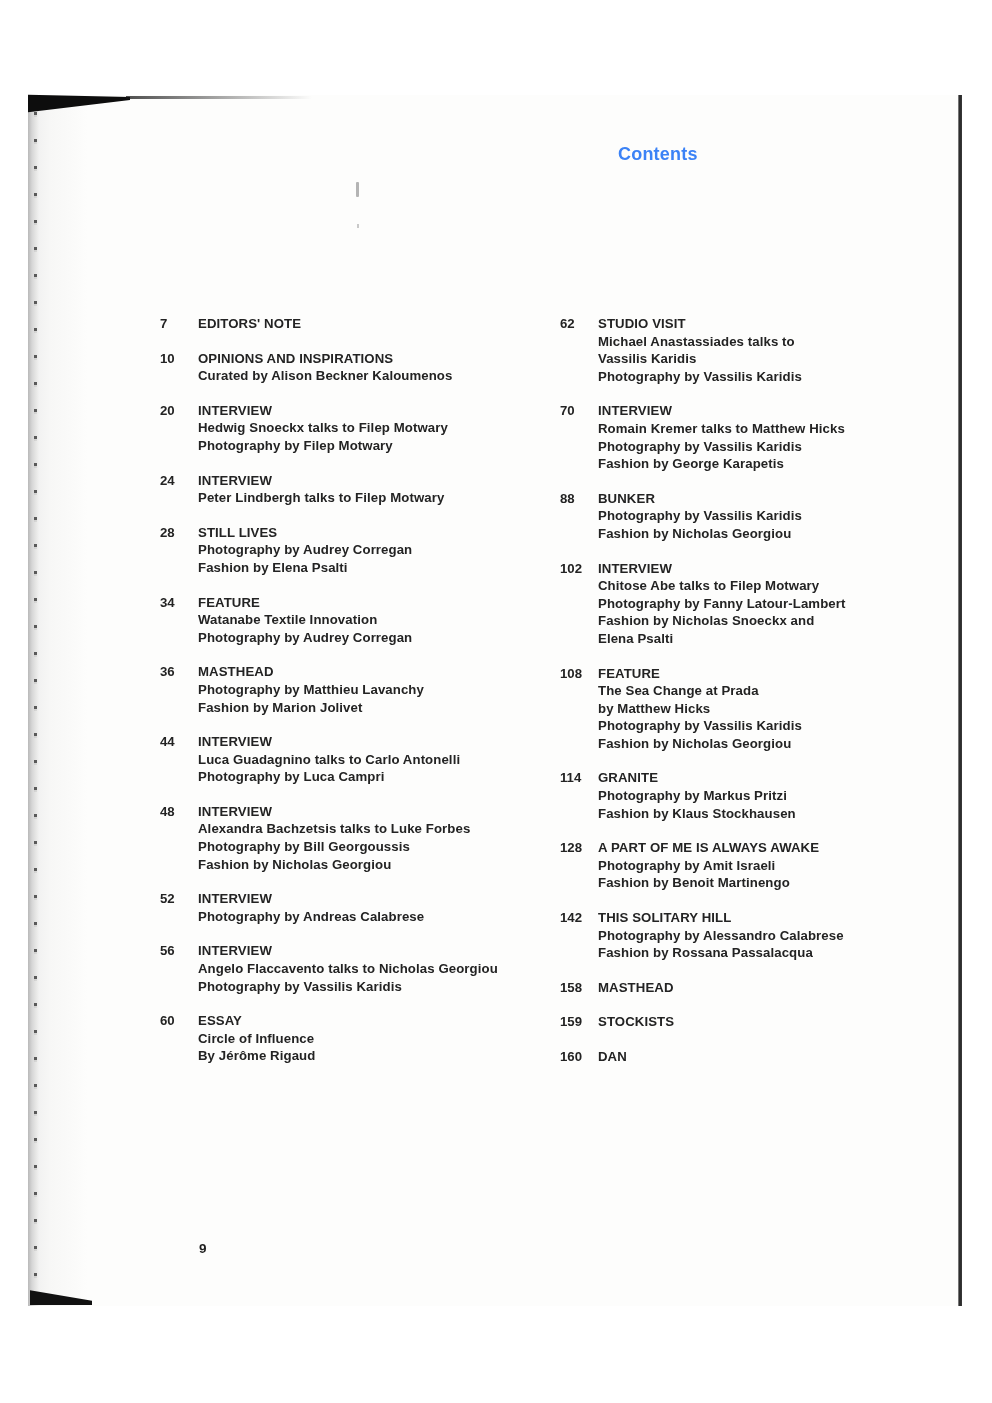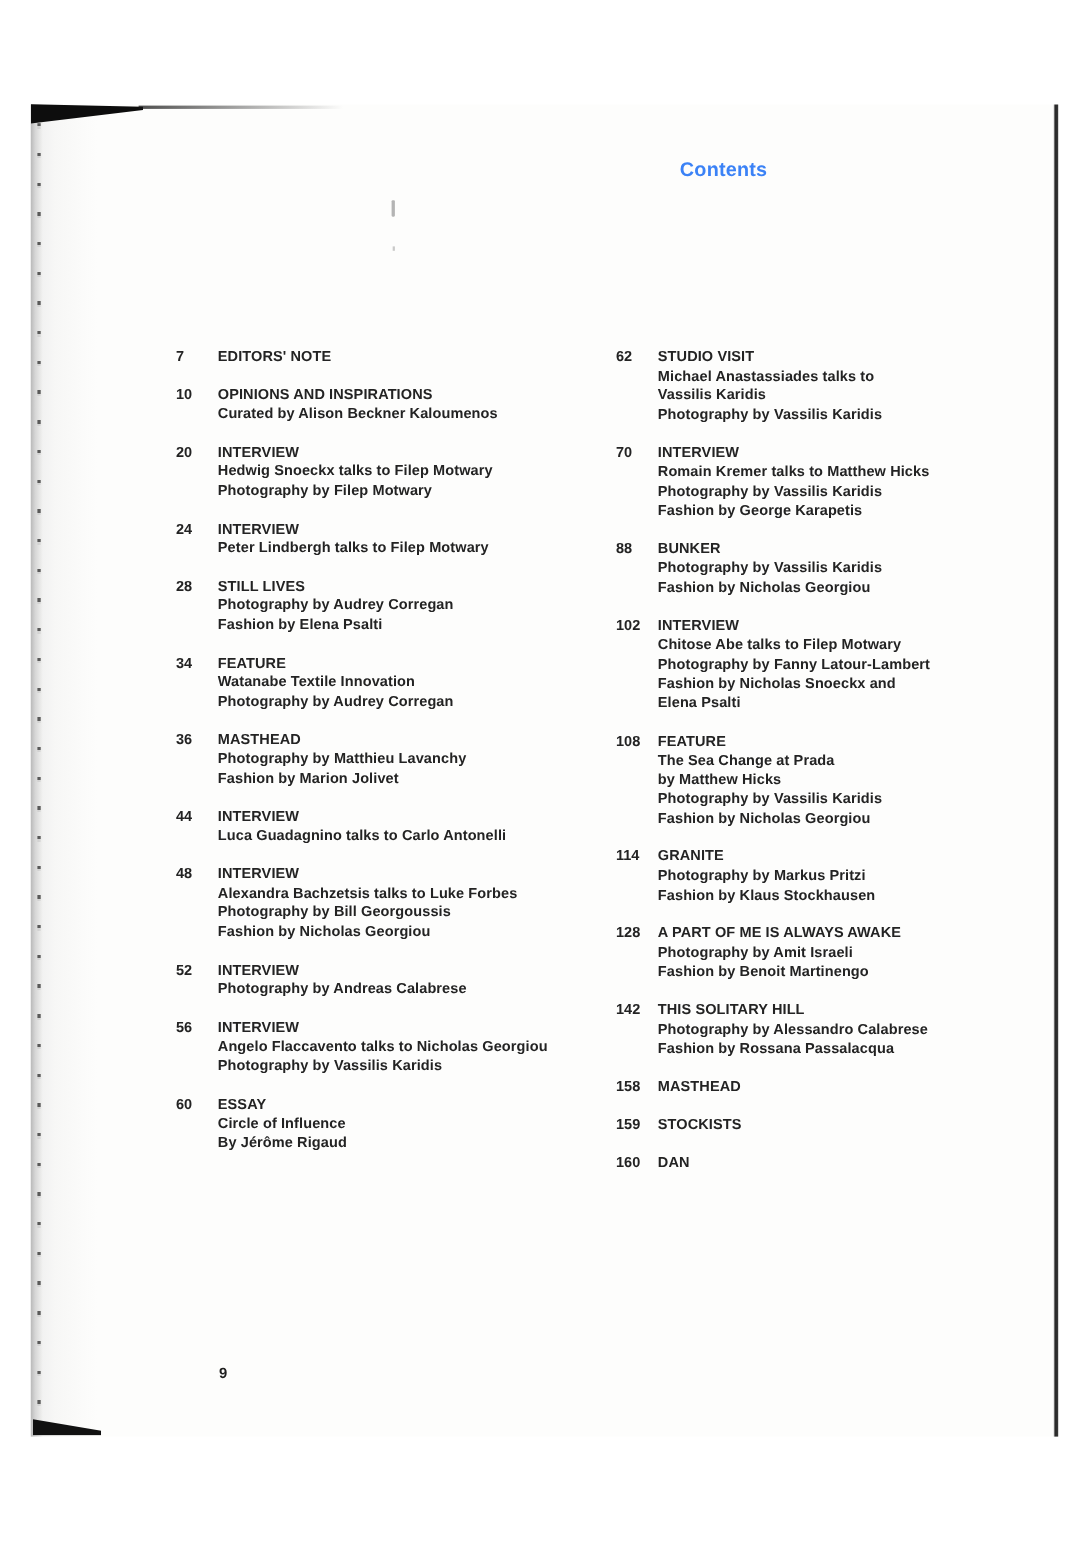--- a/index.html
+++ b/index.html
@@ -135,20 +135,21 @@
         <div class="line">MASTHEAD</div>
         <div class="line">Photography by Matthieu Lavanchy</div>
         <div class="line">Fashion by Marion Jolivet</div>
       </div>
     </div>
     <div class="entry">
       <div class="num">44</div>
       <div class="lines">
         <div class="line">INTERVIEW</div>
         <div class="line">Luca Guadagnino talks to Carlo Antonelli</div>
+        <div class="line">Photography by Luca Campri</div>
       </div>
     </div>
     <div class="entry">
       <div class="num">48</div>
       <div class="lines">
         <div class="line">INTERVIEW</div>
         <div class="line">Alexandra Bachzetsis talks to Luke Forbes</div>
         <div class="line">Photography by Bill Georgoussis</div>
         <div class="line">Fashion by Nicholas Georgiou</div>
       </div>

